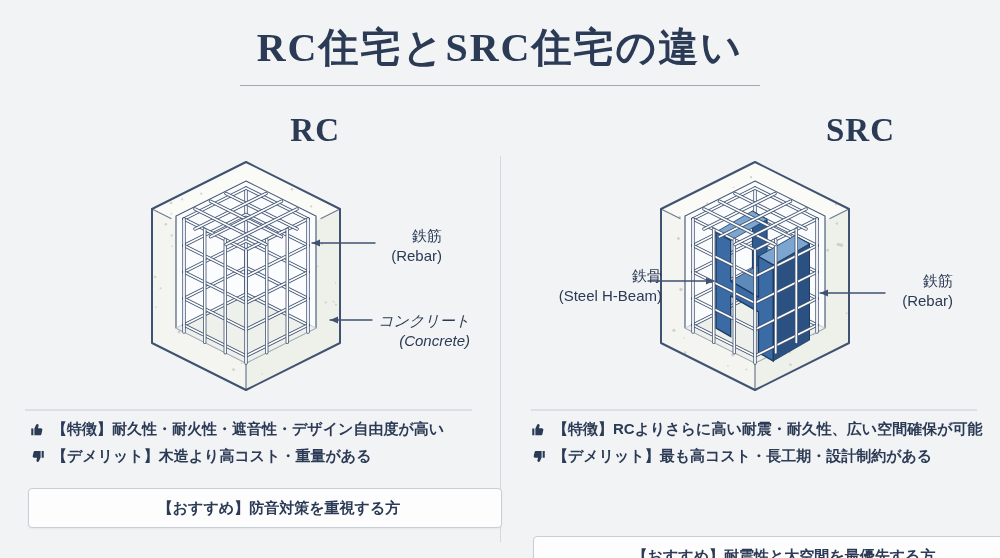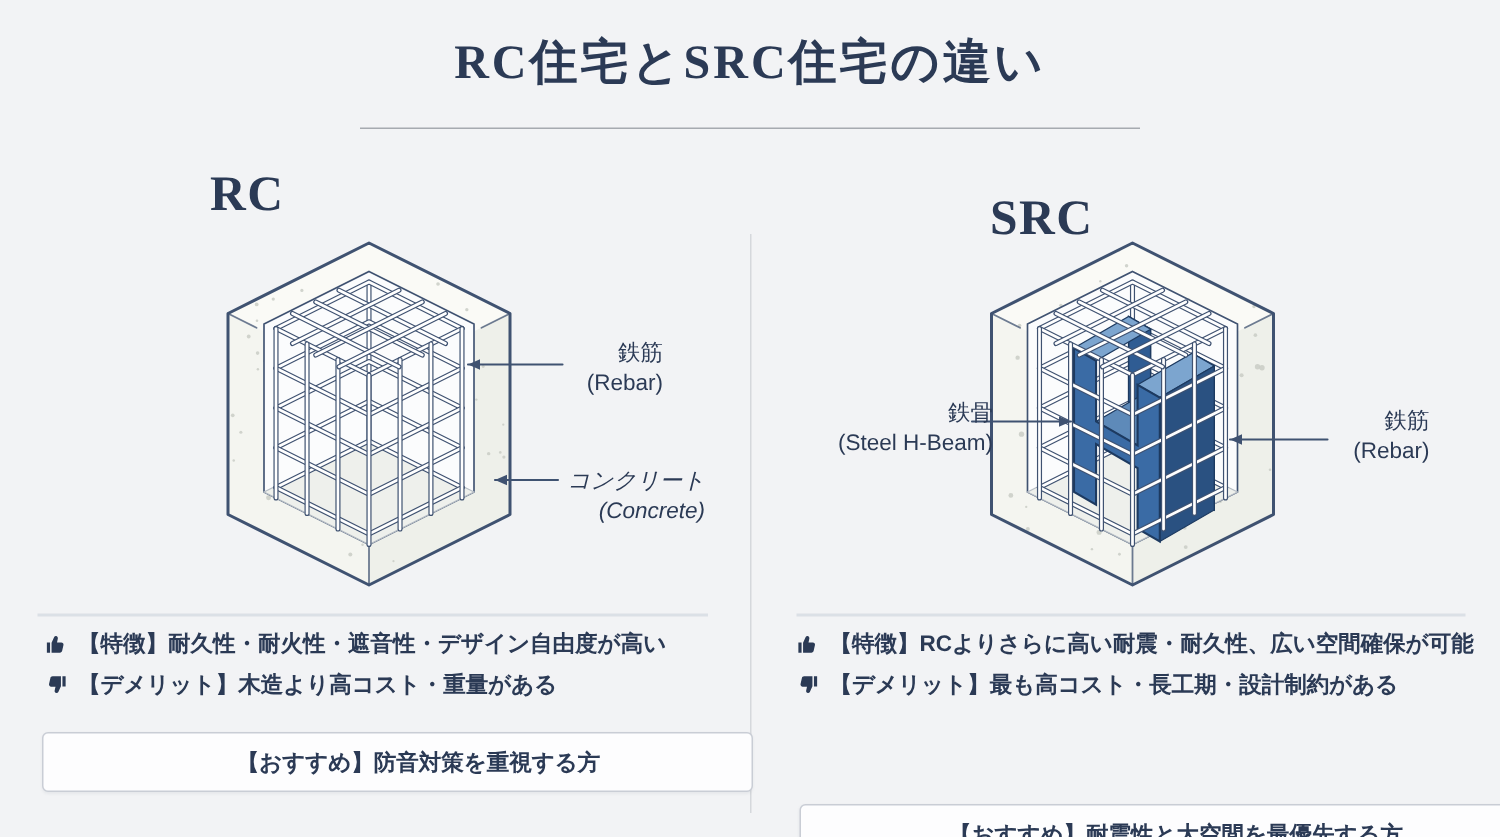--- a/index.html
+++ b/index.html
@@ -5,31 +5,31 @@
   html,body{margin:0;padding:0;}
   .stage{
     position:relative;width:1000px;height:558px;overflow:hidden;
     background:var(--background,#f2f3f5);
     font-family:"Liberation Sans","DejaVu Sans",sans-serif;
     color:var(--navy,#2b3a55);
   }
   .title{
     position:absolute;top:20px;left:0;width:1000px;text-align:center;
     font-family:"Liberation Serif","DejaVu Serif",serif;
-    font-size:32px;font-weight:600;letter-spacing:2px;color:var(--navy,#2b3a55);
+    font-size:40px;font-weight:600;letter-spacing:2px;color:var(--navy,#2b3a55);
   }
   .title-underline{position:absolute;top:85px;left:240px;width:520px;height:1px;background:var(--underline,#a6aab0);}
   .col-divider{position:absolute;left:500px;top:156px;width:1px;height:386px;background:var(--divider,#d5d8dc);}
   .col-heading{
-    position:absolute;top:112px;width:200px;text-align:left;
+    position:absolute;top:112px;width:200px;text-align:right;
     font-family:"Liberation Serif","DejaVu Serif",serif;
     font-size:33px;font-weight:600;letter-spacing:1px;color:var(--navy,#2b3a55);
   }
   .col-heading.left{left:140px;}
-  .col-heading.right{left:660px;margin-top:16px;}
+  .col-heading.right{left:695px;}
   #gfx{position:absolute;left:0;top:0;width:1000px;height:558px;pointer-events:none;}
   .lbl{position:absolute;text-align:right;font-size:15px;font-weight:500;line-height:20px;color:var(--navy,#2b3a55);}
   .lbl-rc-rebar{left:352px;top:226px;width:90px;}
   .lbl-rc-concrete{left:340px;top:311px;width:130px;font-style:italic;}
   .lbl-src-steel{left:532px;top:266px;width:130px;}
   .lbl-src-rebar{left:863px;top:271px;width:90px;}
   .sep{position:absolute;top:409px;height:2px;background:var(--separator,#dbe0e6);}
   .sep.left{left:25px;width:447px;}
   .sep.right{left:531px;width:446px;}
   .row{position:absolute;display:flex;align-items:center;gap:7px;font-size:15px;font-weight:600;color:var(--navy,#2b3a55);white-space:nowrap;}

